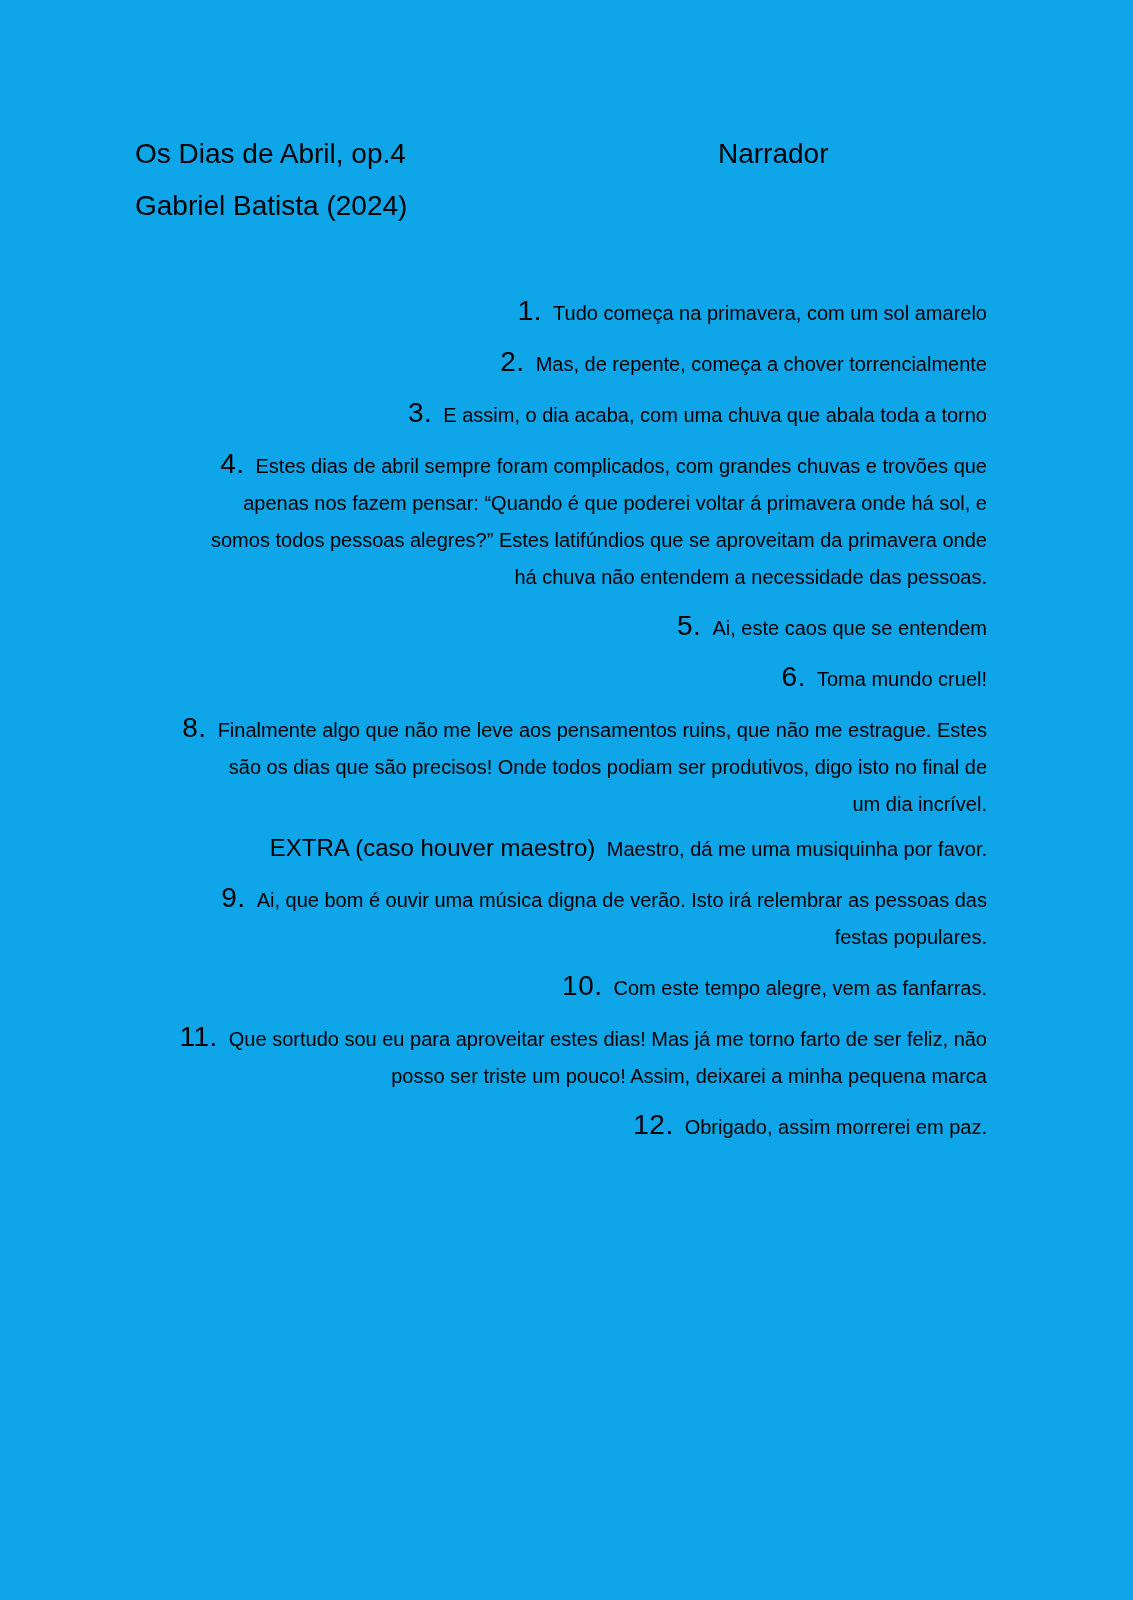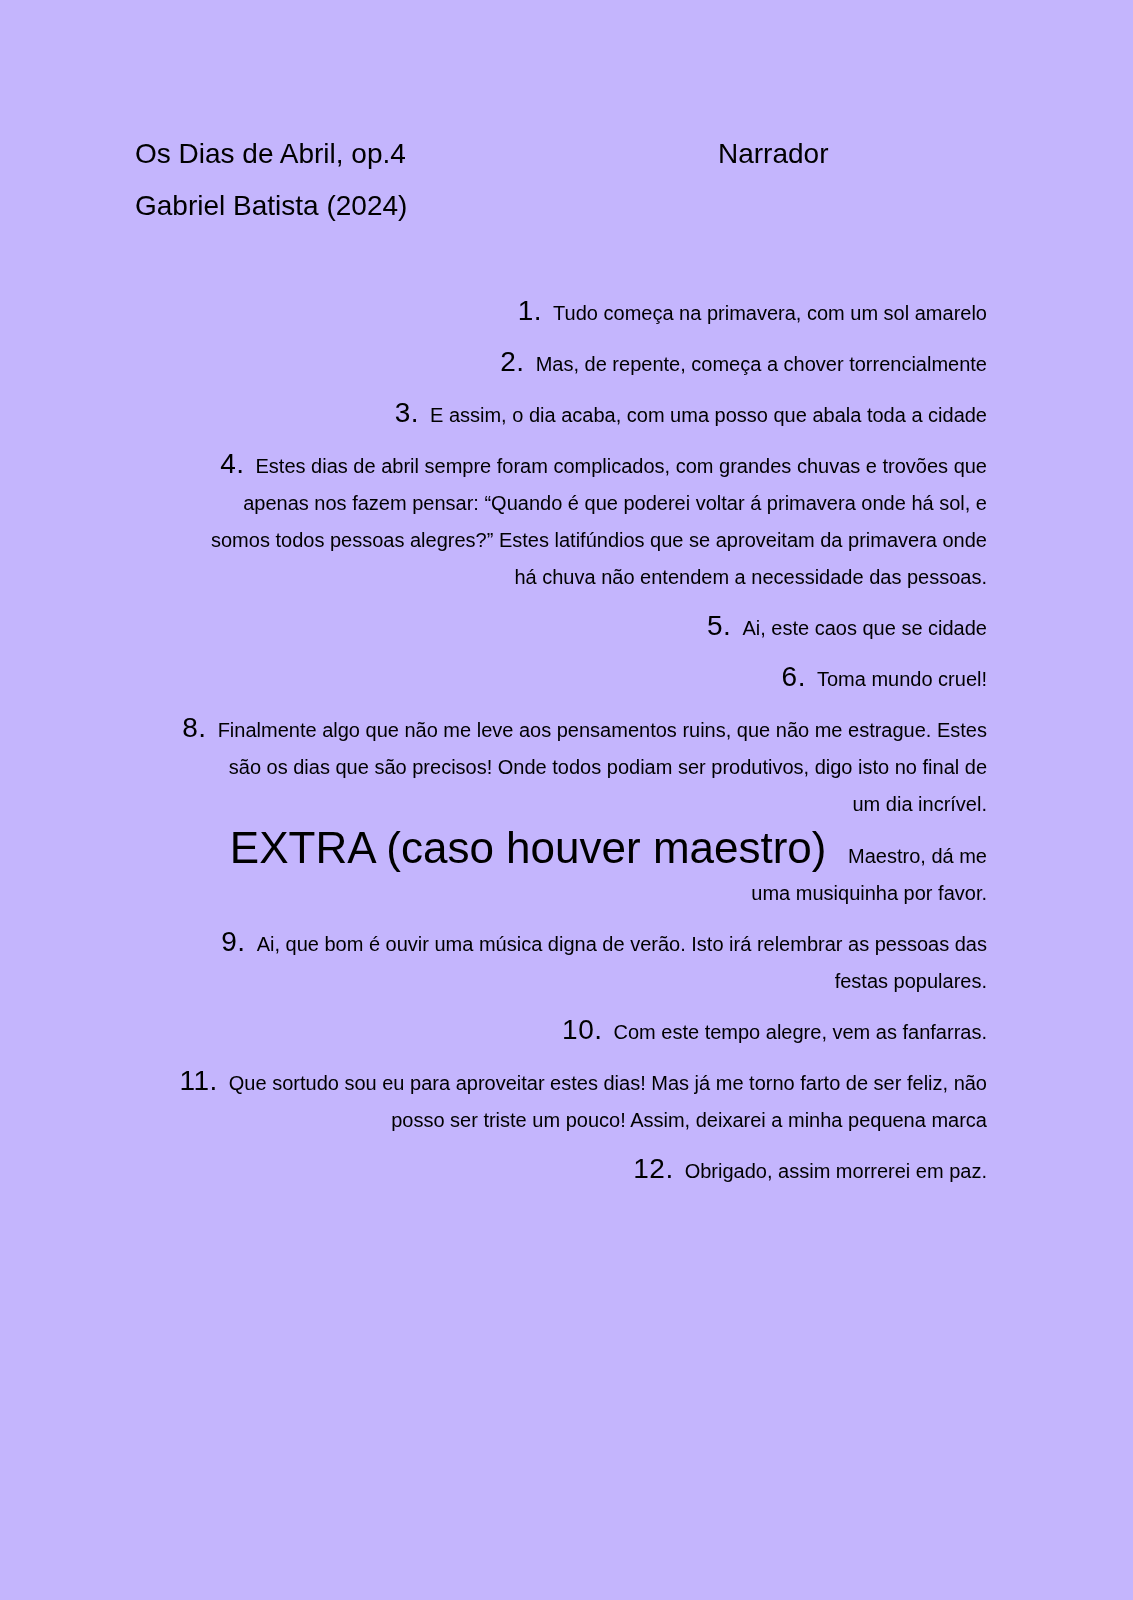--- a/index.html
+++ b/index.html
@@ -4,21 +4,21 @@
 <style>
   html, body {
     margin: 0;
     padding: 0;
     background: #ffffff;
   }
   .page {
     position: relative;
     width: 1133px;
     height: 1600px;
-    background: #c4b5fd;
+    background: #0ea5e9;
     box-sizing: border-box;
     padding: 128px 60px 0 135px;
     overflow: hidden;
     color: #000000;
     font-family: "Liberation Sans", sans-serif;
   }
   .doc-header {
     position: relative;
     font-size: 28px;
     line-height: 52px;
@@ -51,23 +51,23 @@
     font-size: 28px;
     line-height: 37px;
     margin-right: 11px;
     letter-spacing: 0.5px;
   }
   .para.extra {
     margin-top: 5px;
     line-height: 37px;
   }
   .extra-heading {
-    font-size: 44px;
+    font-size: 24px;
     line-height: 40px;
-    margin-right: 16px;
+    margin-right: 6px;
   }
 </style>
 </head>
 <body>
 
 <div class="page">
 
   <div class="doc-header">
     <div>
       <span>Os Dias de Abril, op.4</span>
@@ -79,27 +79,27 @@
   </div>
 
   <div class="script-list">
       <div class="item">
     <p class="para first"><span class="num">1.</span><span>Tudo começa na primavera, com um sol amarelo</span></p>
   </div>
       <div class="item">
     <p class="para first"><span class="num">2.</span><span>Mas, de repente, começa a chover torrencialmente</span></p>
   </div>
       <div class="item">
-    <p class="para first"><span class="num">3.</span><span>E assim, o dia acaba, com uma posso que abala toda a cidade</span></p>
+    <p class="para first"><span class="num">3.</span><span>E assim, o dia acaba, com uma chuva que abala toda a torno</span></p>
   </div>
       <div class="item">
     <p class="para first"><span class="num">4.</span><span>Estes dias de abril sempre foram complicados, com grandes chuvas e trovões que apenas nos fazem pensar: “Quando é que poderei voltar á primavera onde há sol, e somos todos pessoas alegres?” Estes latifúndios que se aproveitam da primavera onde há chuva não entendem a necessidade das pessoas.</span></p>
   </div>
       <div class="item">
-    <p class="para first"><span class="num">5.</span><span>Ai, este caos que se cidade</span></p>
+    <p class="para first"><span class="num">5.</span><span>Ai, este caos que se entendem</span></p>
   </div>
       <div class="item">
     <p class="para first"><span class="num">6.</span><span>Toma mundo cruel!</span></p>
   </div>
       <div class="item">
     <p class="para first"><span class="num">8.</span><span>Finalmente algo que não me leve aos pensamentos ruins, que não me estrague. Estes são os dias que são precisos! Onde todos podiam ser produtivos, digo isto no final de um dia incrível.</span></p>
         <p class="para extra"><span class="extra-heading">EXTRA (caso houver maestro)</span> <span>Maestro, dá me uma musiquinha por favor.</span></p>
       </div>
       <div class="item">
     <p class="para first"><span class="num">9.</span><span>Ai, que bom é ouvir uma música digna de verão. Isto irá relembrar as pessoas das festas populares.</span></p>

